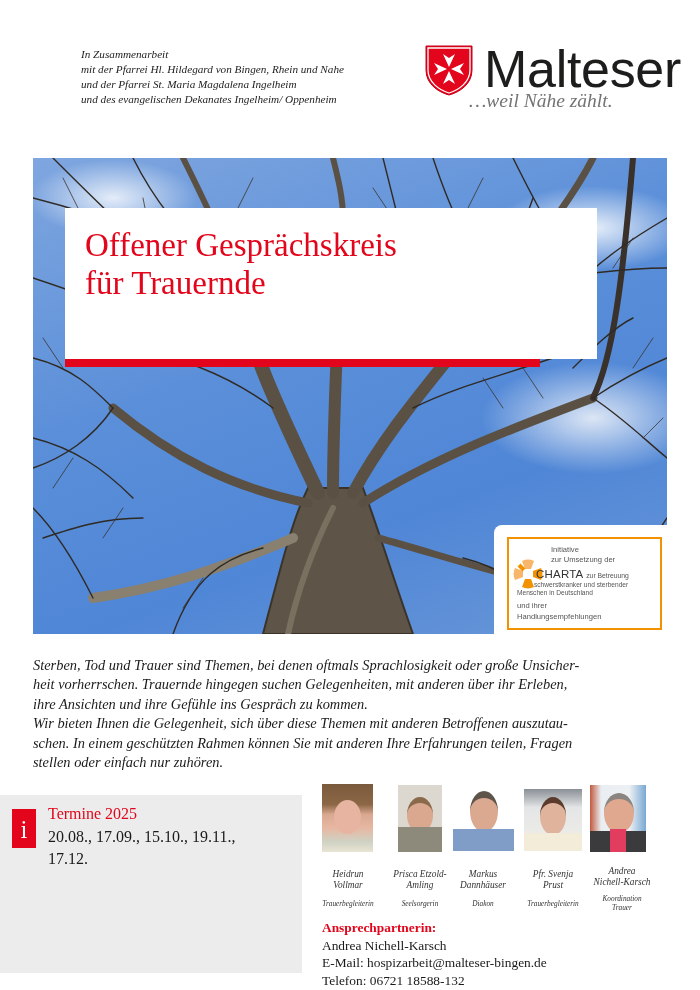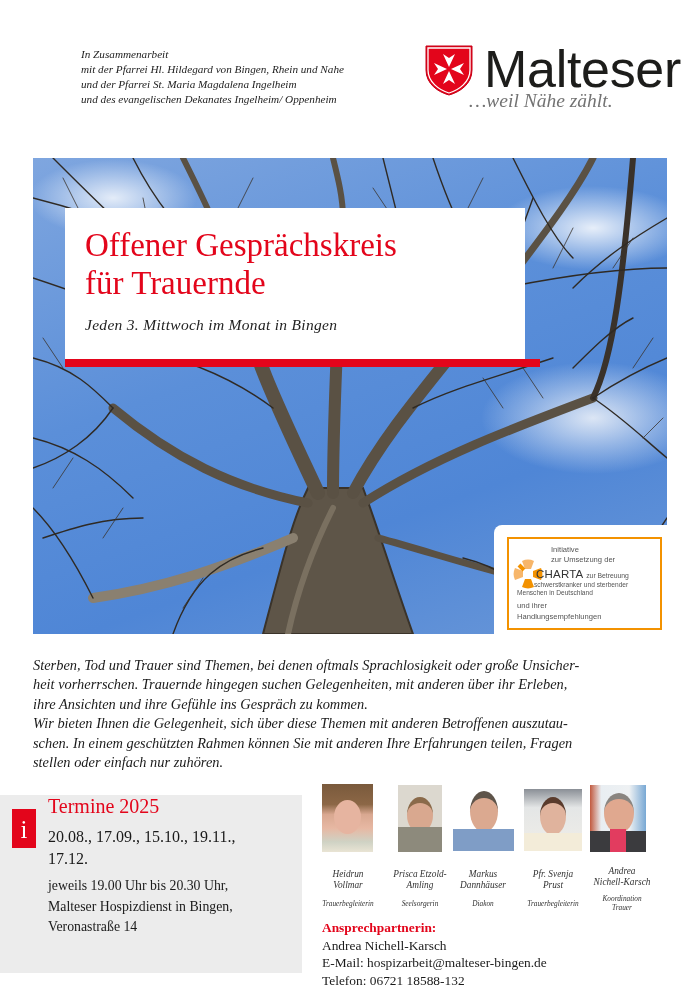--- a/index.html
+++ b/index.html
@@ -24,21 +24,21 @@
   .hero { left: 33px; top: 158px; width: 634px; height: 476px; overflow: hidden;
     background:
       radial-gradient(ellipse 140px 60px at 560px 70px, rgba(255,255,255,0.85), rgba(255,255,255,0) 70%),
       radial-gradient(ellipse 120px 55px at 80px 40px, rgba(255,255,255,0.8), rgba(255,255,255,0) 70%),
       radial-gradient(ellipse 160px 80px at 560px 260px, rgba(235,240,248,0.9), rgba(255,255,255,0) 70%),
       radial-gradient(ellipse 100px 60px at 600px 420px, rgba(240,244,250,0.9), rgba(255,255,255,0) 70%),
       linear-gradient(160deg, #7fa6df 0%, #5b8fd9 40%, #4f86d6 70%, #6b98d8 100%);
   }
   .hero svg { position: absolute; left: 0; top: 0; }
 
-  .title-box { left: 65px; top: 208px; width: 460px; height: 151px; background: #ffffff; }
+  .title-box { left: 65px; top: 208px; width: 532px; height: 151px; background: #ffffff; }
   .title-bar { left: 65px; top: 359px; width: 475px; height: 8px; background: #e3051b; }
   .title-line { position: absolute; left: 20px; color: #e3051b; font-size: 33px; line-height: 38px; white-space: nowrap; }
   .t1 { top: 18px; }
   .t2 { top: 56px; }
   .subtitle { position: absolute; left: 20px; top: 108px; font-style: italic; font-size: 15.5px; color: #222; white-space: nowrap; letter-spacing: 0.3px; }
 
   
   .charta-card { left: 494px; top: 525px; width: 173px; height: 109px; background: #fff; border-top-left-radius: 8px; }
   .charta-frame { position: absolute; left: 13px; top: 12px; width: 155px; height: 93px; border: 2px solid #f39200; box-sizing: border-box; font-family: "Liberation Sans", "DejaVu Sans", sans-serif; color: #555; }
   .ch-top { position: absolute; left: 42px; top: 6px; font-size: 7.6px; line-height: 10px; white-space: nowrap; }
@@ -49,21 +49,21 @@
   .ch-mid .indent { padding-left: 17px; }
   .ch-bot { position: absolute; left: 8px; top: 62px; font-size: 7.6px; line-height: 10.5px; white-space: nowrap; }
 
   
   .body-text { left: 33px; top: 656px; width: 640px; font-size: 14.4px; line-height: 19.4px; color: #1a1a1a; }
   .body-text div { white-space: nowrap; font-style: italic; }
 
   
   .info { left: 0; top: 795px; width: 302px; height: 178px; background: #ececec; }
   .info-icon { position: absolute; left: 12px; top: 14px; width: 24px; height: 39px; background: #e3051b; color: #fff; font-size: 25px; text-align: center; line-height: 42px; }
-  .info-title { position: absolute; left: 48px; top: 0; color: #e3051b; font-size: 20px; white-space: nowrap; }
+  .info-title { position: absolute; left: 48px; top: 10px; color: #e3051b; font-size: 16px; white-space: nowrap; }
   .info-dates { position: absolute; left: 48px; top: 31px; font-size: 16px; line-height: 22px; color: #1a1a1a; }
   .info-dates div { white-space: nowrap; }
   .info-details { position: absolute; left: 48px; top: 81px; font-size: 13.8px; line-height: 20.5px; color: #1a1a1a; }
   .info-details div { white-space: nowrap; }
   .photo { position: absolute; overflow: hidden; }
   .pname { position: absolute; font-style: italic; font-size: 9.3px; line-height: 11px; color: #333; text-align: center; width: 80px; white-space: nowrap; }
   .prole { position: absolute; font-style: italic; font-size: 7.3px; line-height: 9px; color: #333; text-align: center; width: 80px; white-space: nowrap; }
 
   
   .contact { left: 322px; top: 919px; font-size: 13.4px; line-height: 17.6px; color: #1a1a1a; }
@@ -160,21 +160,20 @@
           <path d="M430 60 L450 20"></path>
           <path d="M200 60 L220 20"></path>
       </g>
     </g>
   </svg>
 </div>
 
 <div class="abs title-box">
   <div class="title-line t1">Offener Gesprächskreis</div>
   <div class="title-line t2">für Trauernde</div>
-  <div class="subtitle">Jeden 3. Mittwoch im Monat in Bingen</div>
 </div>
 <div class="abs title-bar"></div>
 
 <div class="abs charta-card">
   <div class="charta-frame">
     <div class="ch-top">
       <div>Initiative</div>
       <div>zur Umsetzung der</div>
     </div>
     <svg class="ch-mark" viewBox="0 0 30 30">
@@ -207,25 +206,20 @@
   <div>stellen oder einfach nur zuhören.</div>
 </div>
 
 <div class="abs info">
   <div class="info-icon">i</div>
   <div class="info-title">Termine 2025</div>
   <div class="info-dates">
     <div>20.08., 17.09., 15.10., 19.11.,</div>
     <div>17.12.</div>
   </div>
-  <div class="info-details">
-    <div>jeweils 19.00 Uhr bis 20.30 Uhr,</div>
-    <div>Malteser Hospizdienst in Bingen,</div>
-    <div>Veronastraße 14</div>
-  </div>
 </div>
 
 <div>
 
   <div class="photo" style="left:322px;top:784px;width:51px;height:68px;background:linear-gradient(180deg,#7a5a3c 0%,#8c6746 30%,#d9a891 45%,#e7b8a3 65%,#cfd2c4 85%,#e9e4d4 100%);">
     <div style="position:absolute;left:12px;top:16px;width:27px;height:34px;border-radius:50%;background:#e6b4a0;"></div>
   </div>
 
   <div class="photo" style="left:398px;top:785px;width:44px;height:67px;background:#dcd8cf;">
     <div style="position:absolute;left:9px;top:12px;width:26px;height:30px;border-radius:50%;background:#d9a88f;border-top:6px solid #8a6a4a;"></div>

